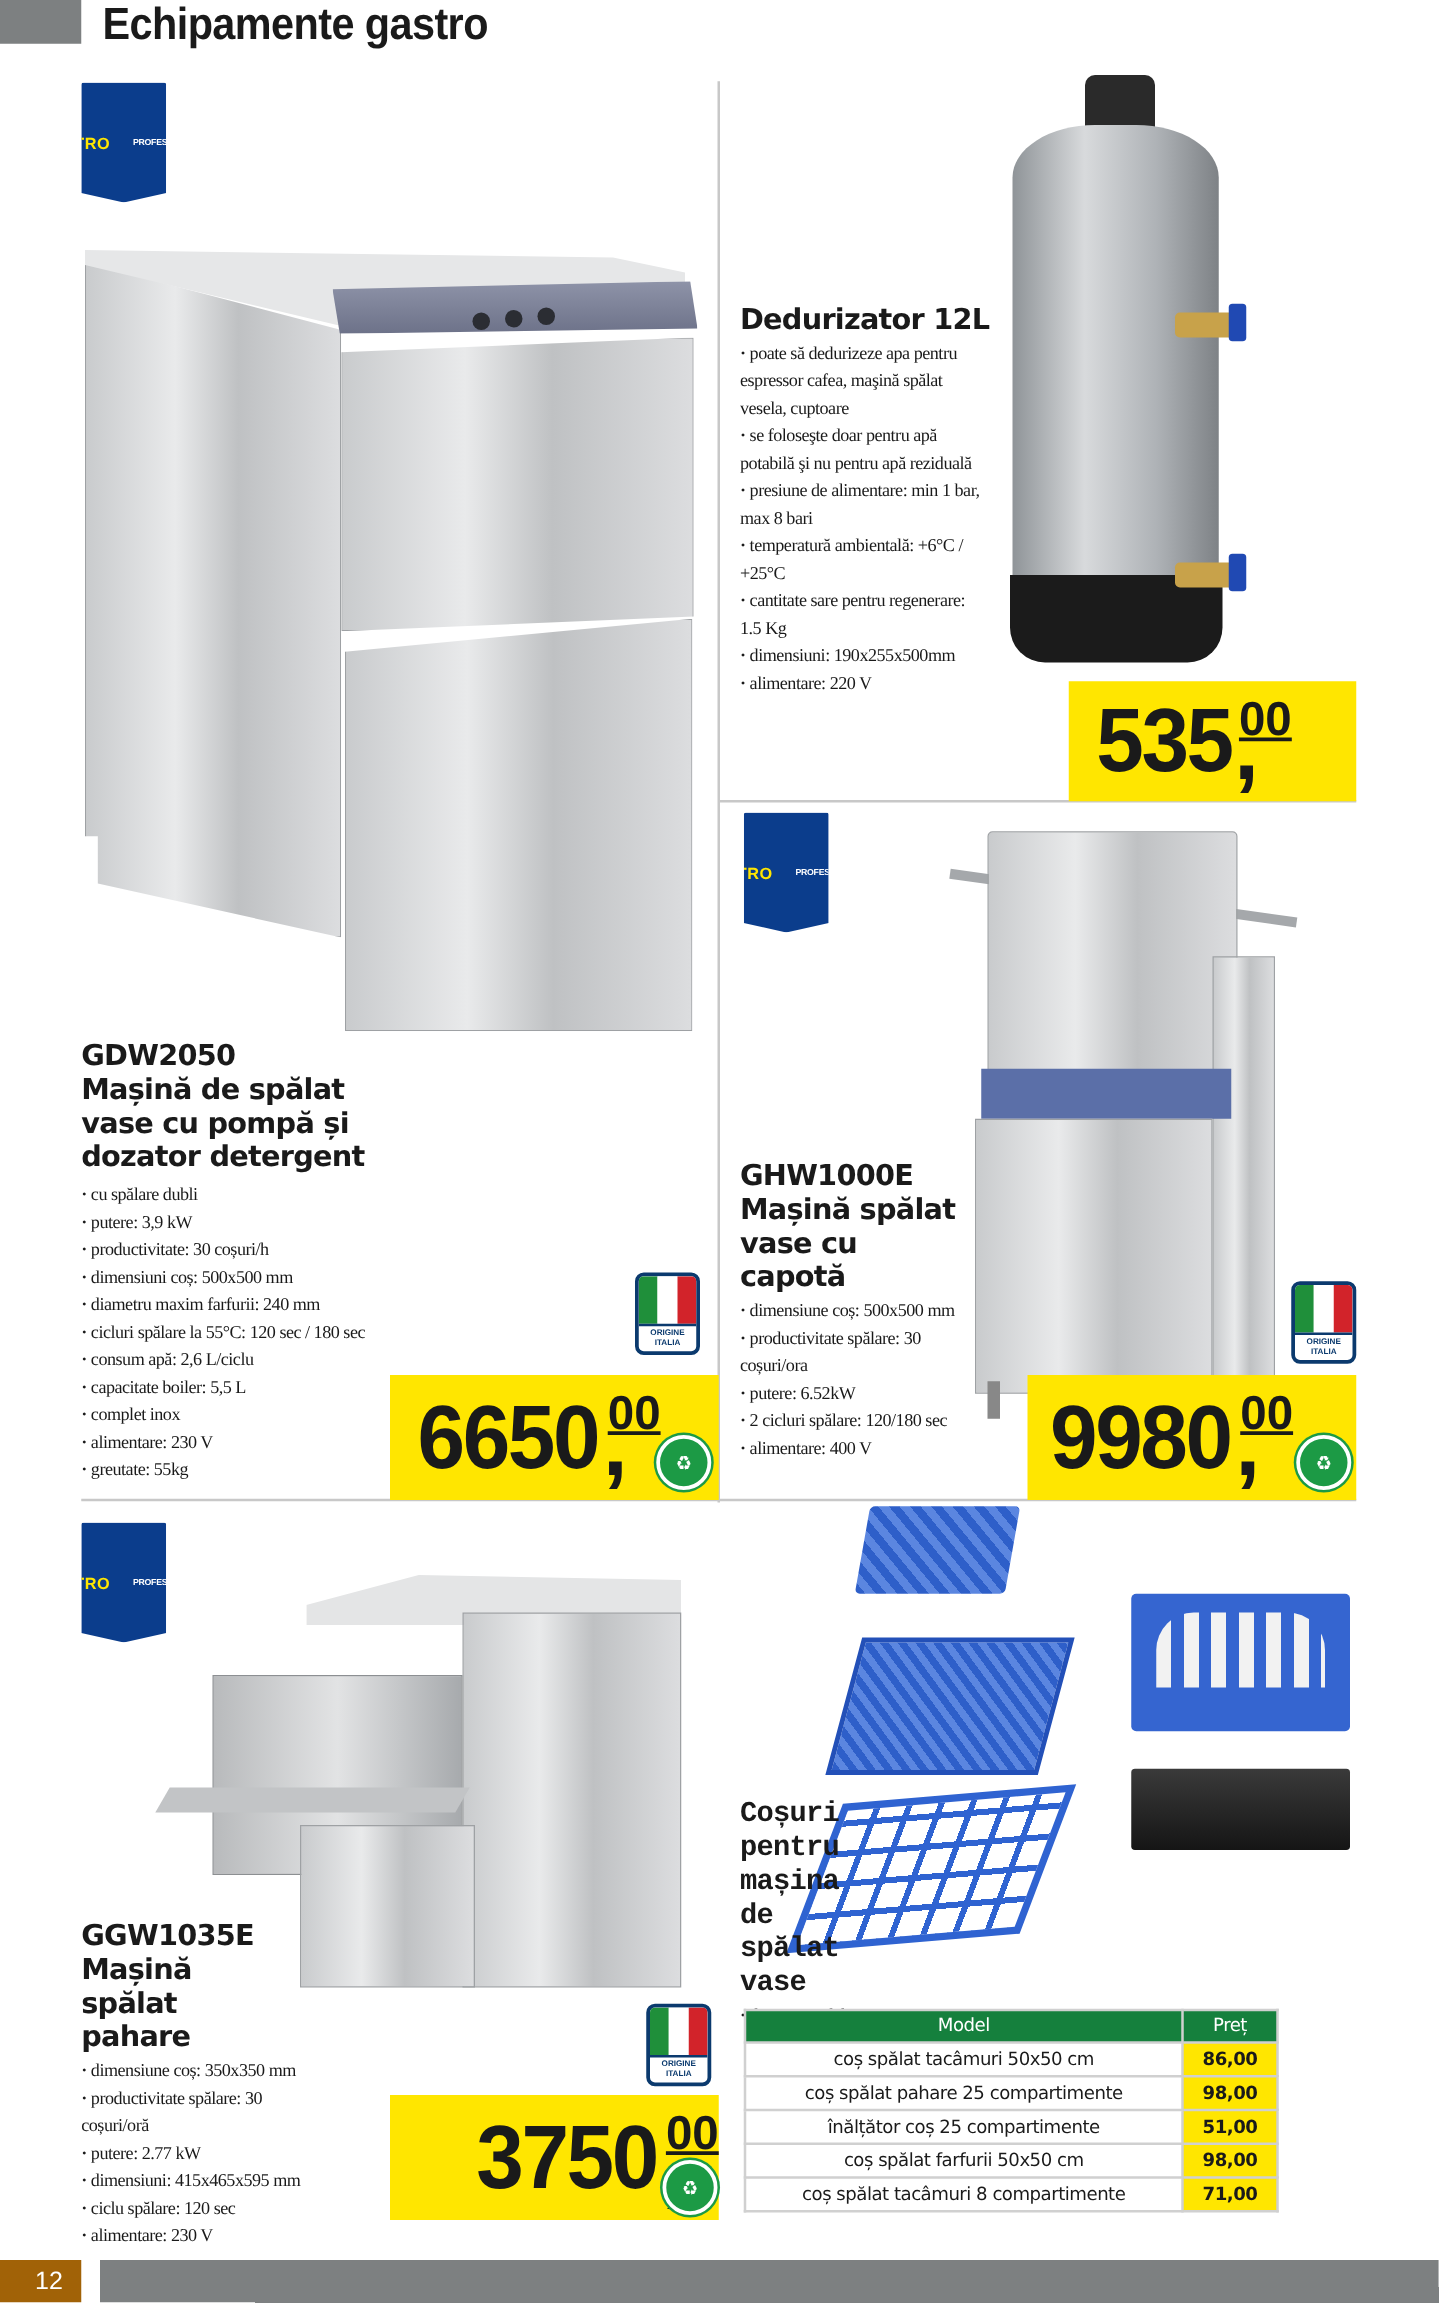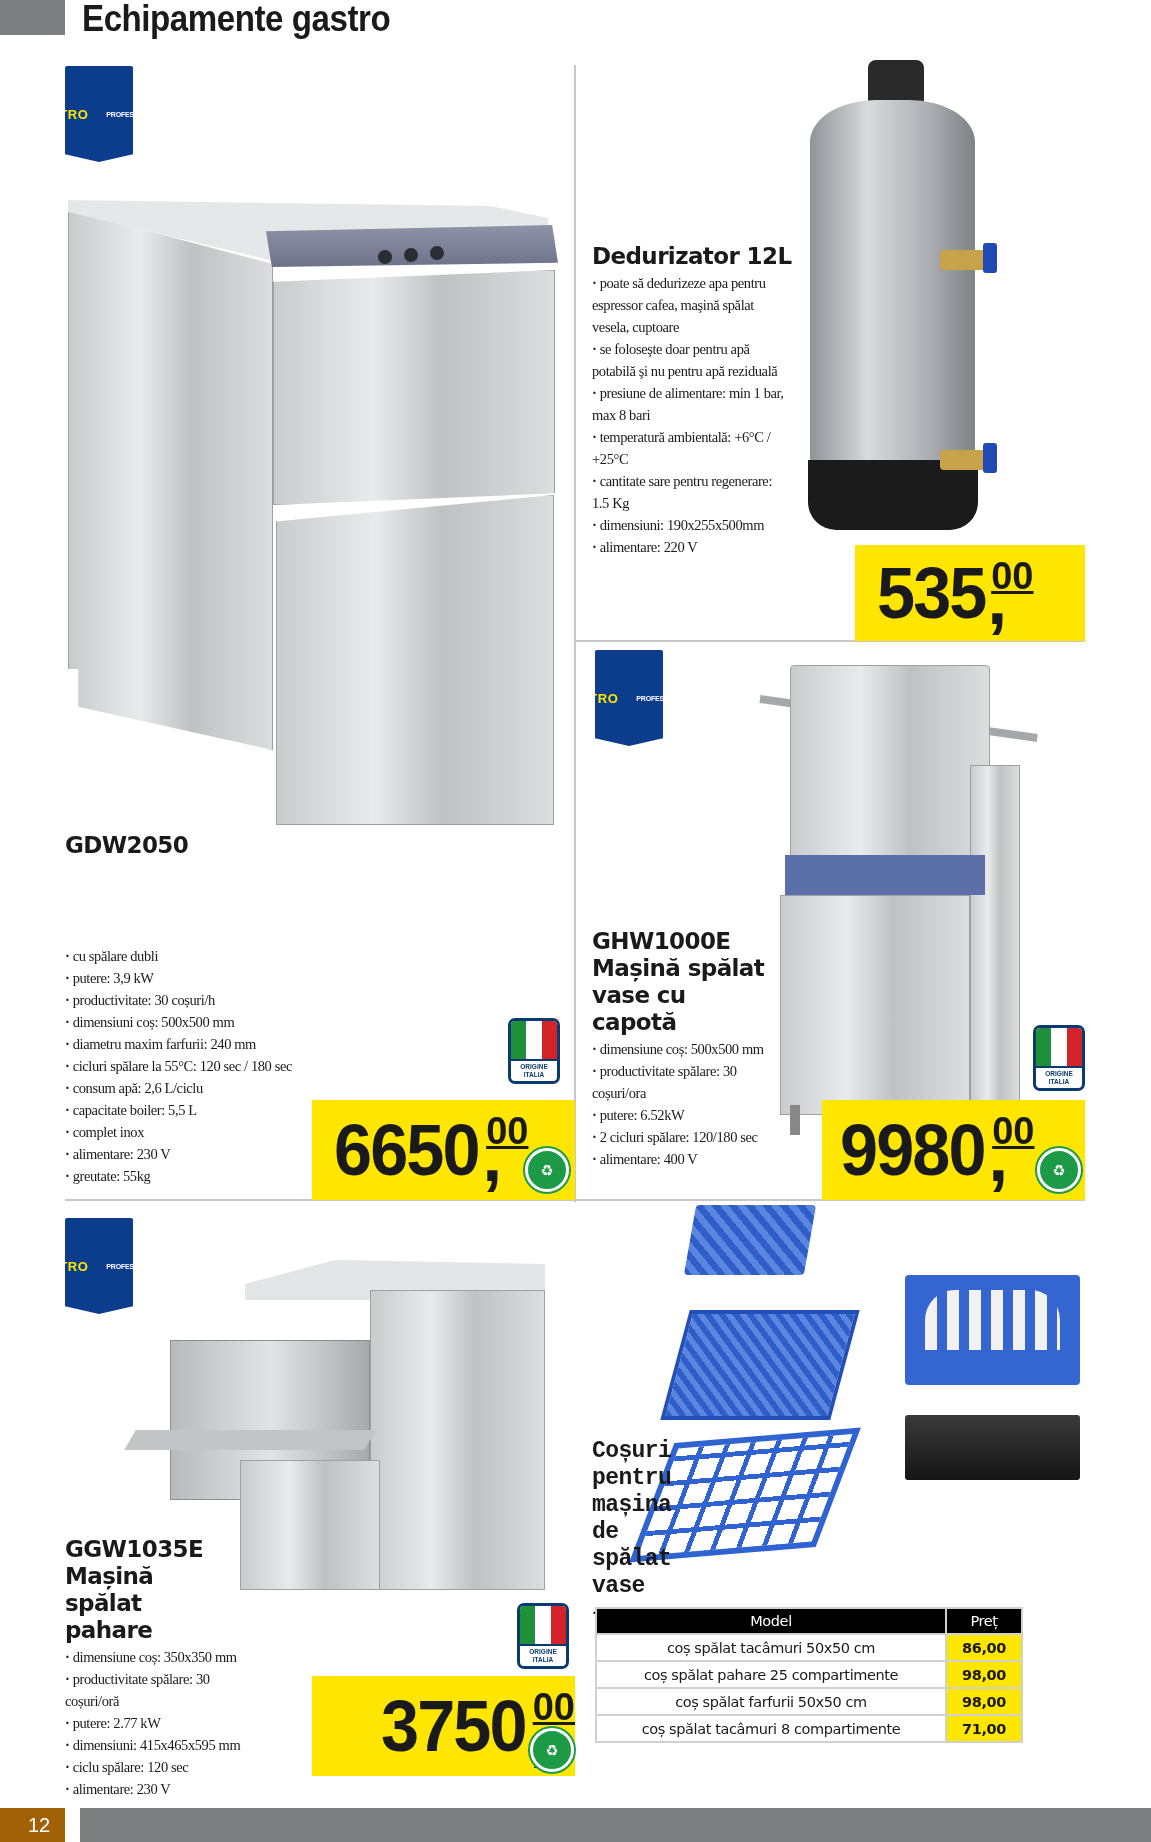--- a/index.html
+++ b/index.html
@@ -45,21 +45,21 @@
   
   .eco { width: 44px; height: 44px; border-radius: 50%; background: #1c9a45; border: 3px solid #ffffff; box-shadow: 0 0 0 2px #1c9a45;
     display:flex; align-items:center; justify-content:center; color:#fff; font-size: 16px; }
 
   
   .steel { background: linear-gradient(90deg, #c9cbcd 0%, #e9eaeb 35%, #bfc1c3 60%, #dcdddf 100%); border: 1px solid #9ea1a4; }
   .panel-blue { background: linear-gradient(180deg,#8e93a8,#6d7289); }
 
   
   #tbl { border-collapse: collapse; font-family: "DejaVu Sans", sans-serif; font-size: 14.5px; letter-spacing: -0.4px; }
-  #tbl th { background: #000000; color: #fff; font-weight: normal; height: 26px; border: 2px solid #d0d0d0; }
+  #tbl th { background: #15803d; color: #fff; font-weight: normal; height: 26px; border: 2px solid #d0d0d0; }
   #tbl td { height: 27px; border: 2px solid #d0d0d0; text-align: center; }
   #tbl td.pr { background: #ffe600; font-weight: bold; width: 76px; }
 
   #footer { left: 0; top: 1808px; width: 1151px; height: 34px; }
   #pg-box { left: 0; top: 0; width: 65px; height: 34px; background: #a16207; color: #fff; font-family: "Liberation Sans", sans-serif;
     font-size: 20px; display:flex; align-items:center; padding-left: 28px; }
   #pg-bar { left: 80px; top: 0; width: 1071px; height: 34px; background: #7d8081; }
 </style>
 </head>
 <body>
@@ -117,20 +117,21 @@
   <div class="abs" style="left:183px; top:383px; width:14px; height:30px; background:#2049b3; border-radius:3px;"></div>
 </div>
 <div class="abs price" style="left:855px; top:545px; width:230px; height:96px; padding-left:22px;">
   <span class="int">535</span>
   <span class="comma">,</span>
   <span class="dec">00</span>
 </div>
 
 <div class="abs" style="left:65px; top:832px; width:300px;">
   <div class="ptitle">GDW2050</div>
+  <div class="ptitle" style="width:235px;">Mașină de spălat vase cu pompă și dozator detergent</div>
 </div>
 <ul class="abs specs" style="left:65px; top:945px; width:400px;">
   <li>cu spălare dubli</li>
   <li>putere: 3,9 kW</li>
   <li>productivitate: 30 coșuri/h</li>
   <li>dimensiuni coș: 500x500 mm</li>
   <li>diametru maxim farfurii: 240 mm</li>
   <li>cicluri spălare la 55°C: 120 sec / 180 sec</li>
   <li>consum apă: 2,6 L/ciclu</li>
   <li>capacitate boiler: 5,5 L</li>
@@ -256,20 +257,24 @@
   <tbody>
     <tr>
       <td>coș spălat tacâmuri 50x50 cm</td>
       <td class="pr">86,00</td>
     </tr>
     <tr>
       <td>coș spălat pahare 25 compartimente</td>
       <td class="pr">98,00</td>
     </tr>
     <tr>
+      <td>înălțător coș 25 compartimente</td>
+      <td class="pr">51,00</td>
+    </tr>
+    <tr>
       <td>coș spălat farfurii 50x50 cm</td>
       <td class="pr">98,00</td>
     </tr>
     <tr>
       <td>coș spălat tacâmuri 8 compartimente</td>
       <td class="pr">71,00</td>
     </tr>
   </tbody>
 </table>
 

